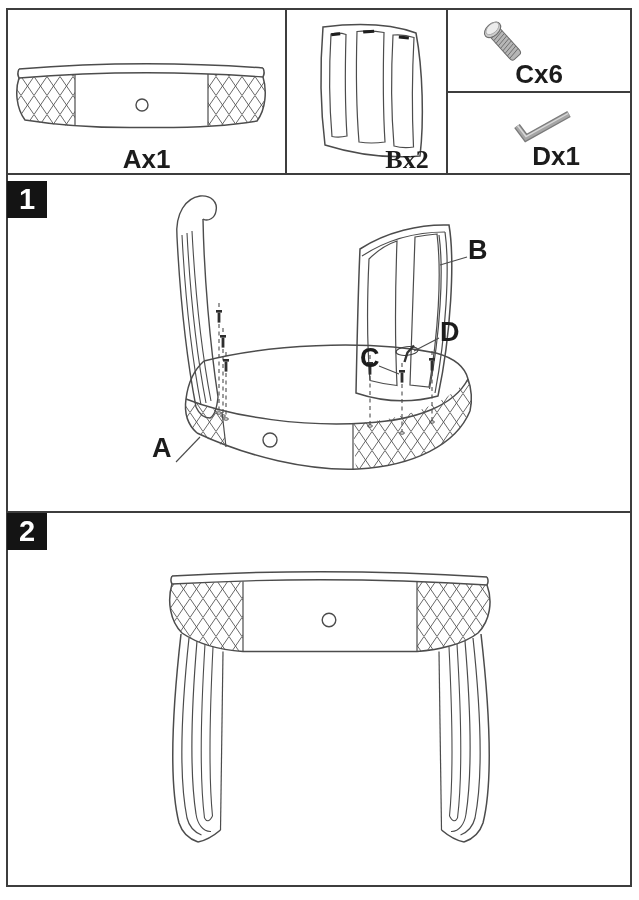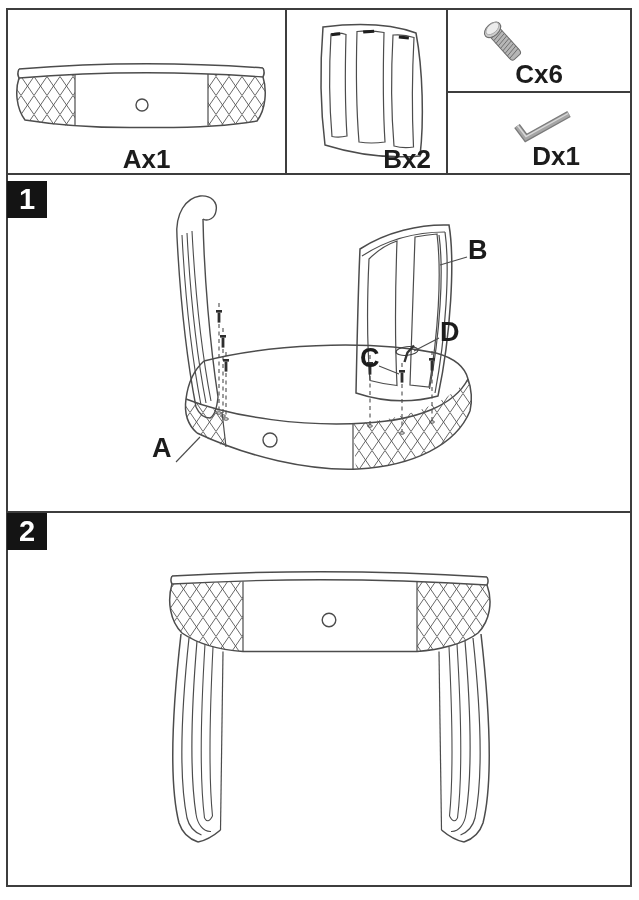--- a/index.html
+++ b/index.html
@@ -42,21 +42,21 @@
           <path d="M67,64.5 L67,116" stroke-width="1.2"></path>
           <path d="M200,64 L200,115.5" stroke-width="1.2"></path>
           <circle cx="134" cy="95" r="6" stroke-width="1.4"></circle>
           <path d="M11,68 C7,80 8,98 17,110 Q40,114.8 67,116 L67,64.5 Q35,65.5 11,68 Z" fill="url(#latA)" stroke="none"></path>
           <path d="M200,64 L200,115.5 Q228,114.6 249,111 C258,99 259,80 255,67 Q230,65 200,64 Z" fill="url(#latA)" stroke="none"></path>
         </g>
       </svg>
       <div class="part-label" style="left:0;right:0;bottom:-2px;">Ax1</div>
     </div>
 
-    <div class="cell" style="left:279px;top:0;width:192px;height:163px;">
+    <div class="cell" style="left:279px;top:0;width:192px;height:163px;font-family:Liberation Serif, serif;">
       <svg width="159" height="163" viewBox="2 0 159 163">
         <g stroke="#4c4c4c" fill="none" stroke-width="1.5">
           <path d="M38,17 Q95,10 131,23 C138,60 139,112 135,146 Q88,150 40,135 C35,95 35,55 38,17 Z"></path>
           <path d="M46,24 Q54,22 61,24.5 C60,60 60,95 62,126 Q54,128 47,126.5 C44,92 44,58 46,24 Z" stroke-width="1.2"></path>
           <path d="M72,21.5 Q86,20 99,22.5 C98,60 98,100 100,132 Q86,134 74,132 C71,95 71,57 72,21.5 Z" stroke-width="1.2"></path>
           <path d="M108,25 Q119,24 129,27.5 C127,65 127,105 128.5,137 Q118,138.5 109,136 C106,100 106,62 108,25 Z" stroke-width="1.2"></path>
           <g fill="#1e1e1e" stroke="none">
             <path d="M46,23.2 l9,-1 l0.4,3 l-9,1 Z"></path>
             <path d="M78,20.6 l11,-0.8 l0.3,3 l-11,0.8 Z"></path>
             <path d="M114,25.4 l10,1 l-0.3,3 l-10,-1 Z"></path>

